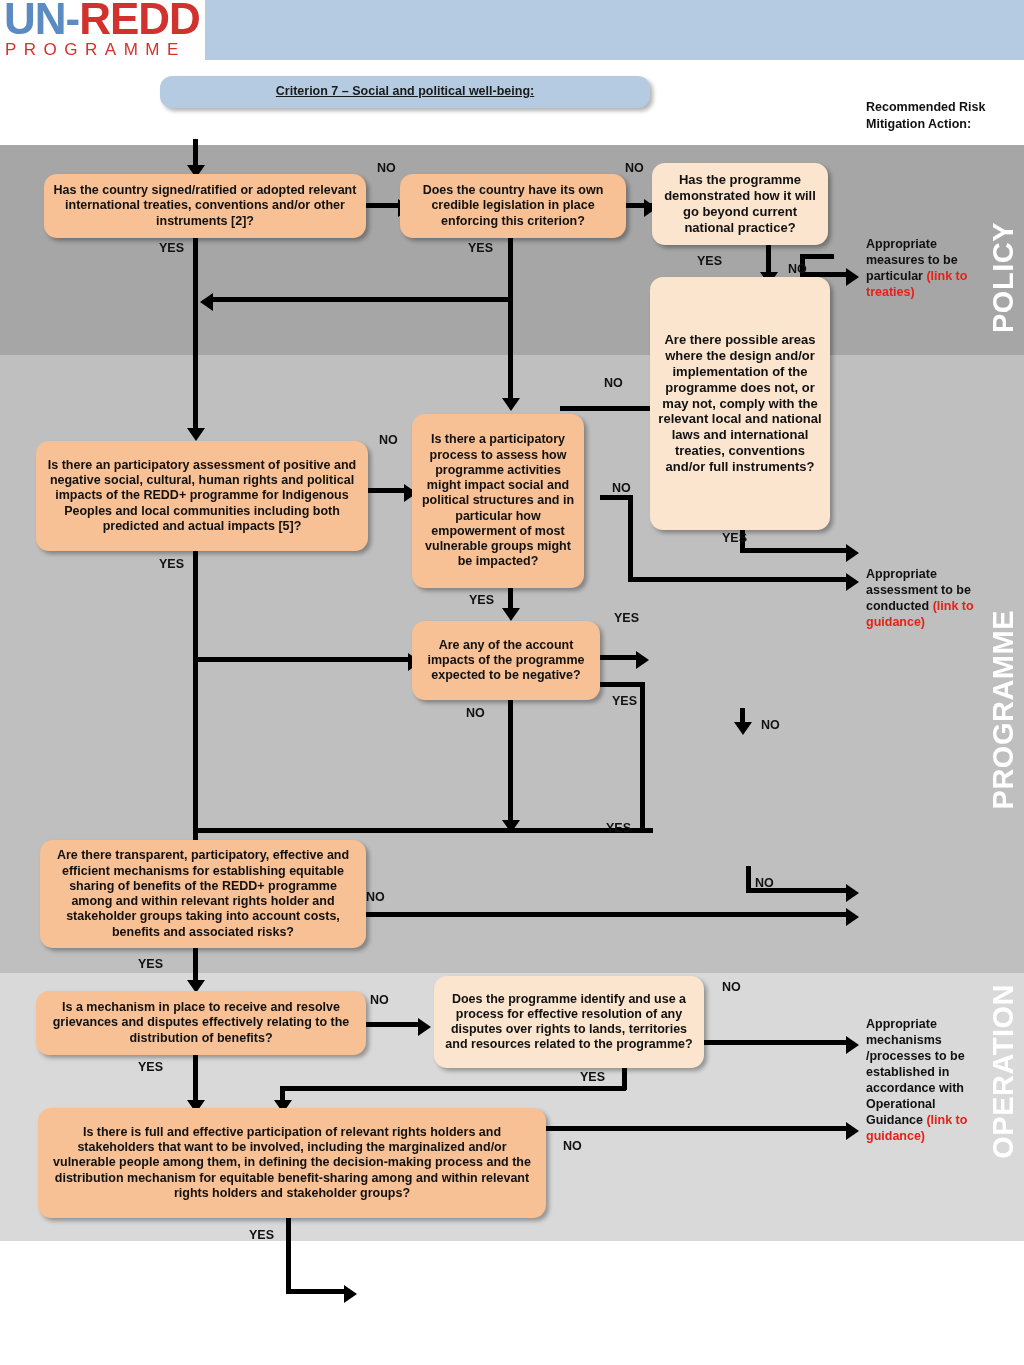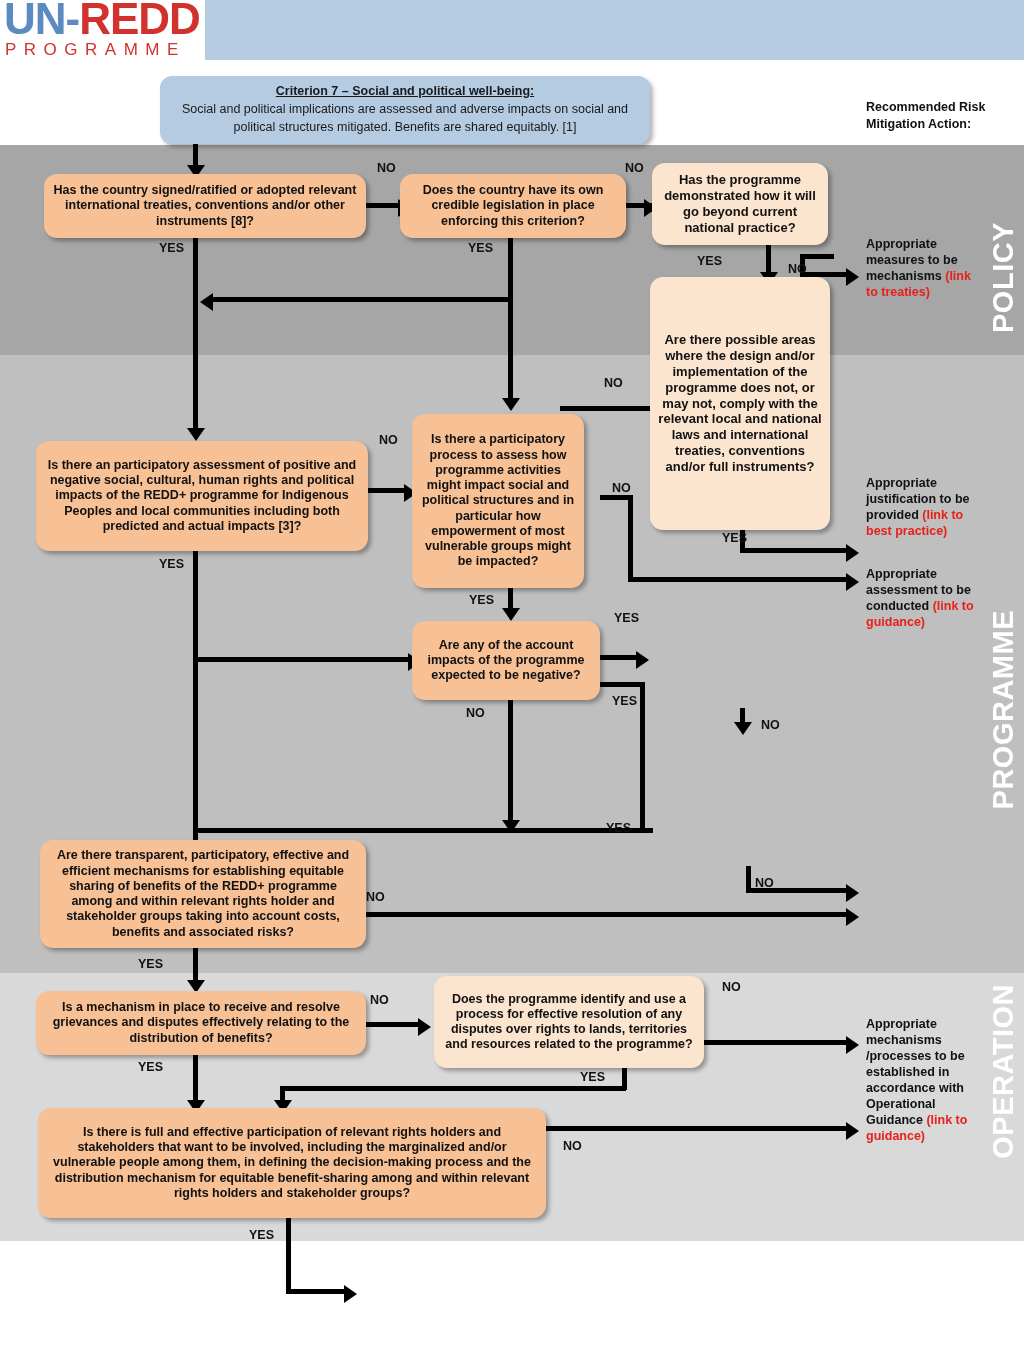--- a/index.html
+++ b/index.html
@@ -206,21 +206,20 @@
   <div class="header-band"></div>
   <div class="header-title">Principle 2 – Stakeholder livelihoods</div>
 
   <div class="logo-wrap">
     <div class="logo-un"><span>UN-</span><span class="logo-redd">REDD</span></div>
     <div class="logo-prog">PROGRAMME</div>
   </div>
 
   <div class="criterion-box">
     <div class="criterion-title">Criterion 7 – Social and political well-being:</div>
-    <div>Social and political implications are assessed and adverse impacts on social and political structures mitigated. Benefits are shared equitably. [1]</div>
   </div>
 
   <div class="rec-risk-label">Recommended Risk Mitigation Action:</div>
 
   <div class="vline" style="left:193px; top:139px; height:28px;"></div>
   <div class="arrow-d" style="left:187px; top:165px;"></div>
 
   <div class="hline" style="left:366px; top:203px; width:36px;"></div>
   <div class="arrow-r" style="left:398px; top:199px;"></div>
 
@@ -334,52 +333,49 @@
   <div class="edge-label" style="left:755px; top:876px;">NO</div>
   <div class="edge-label" style="left:366px; top:890px;">NO</div>
   <div class="edge-label" style="left:138px; top:957px;">YES</div>
   <div class="edge-label" style="left:370px; top:993px;">NO</div>
   <div class="edge-label" style="left:722px; top:980px;">NO</div>
   <div class="edge-label" style="left:138px; top:1060px;">YES</div>
   <div class="edge-label" style="left:580px; top:1070px;">YES</div>
   <div class="edge-label" style="left:563px; top:1139px;">NO</div>
   <div class="edge-label" style="left:249px; top:1228px;">YES</div>
 
-  <div class="node orange" style="left:44px; top:174px; width:322px; height:64px; font-size:12.5px;">Has the country signed/ratified or adopted relevant international treaties, conventions and/or other instruments [8]?</div>
+  <div class="node orange" style="left:44px; top:174px; width:322px; height:64px; font-size:12.5px;">Has the country signed/ratified or adopted relevant international treaties, conventions and/or other instruments [2]?</div>
 
   <div class="node orange" style="left:400px; top:174px; width:226px; height:64px; font-size:12.5px;">Does the country have its own credible legislation in place enforcing this criterion?</div>
 
   <div class="node cream" style="left:652px; top:163px; width:176px; height:82px; font-size:13px;">Has the programme demonstrated how it will go beyond current national practice?</div>
 
   <div class="node cream" style="left:650px; top:277px; width:180px; height:253px; font-size:13px;">Are there possible areas where the design and/or implementation of the programme does not, or may not, comply with the relevant local and national laws and international treaties, conventions and/or full instruments?</div>
 
-  <div class="node orange" style="left:36px; top:441px; width:332px; height:110px; font-size:12.5px;">Is there an participatory  assessment of positive and negative social, cultural, human rights and political impacts of the REDD+ programme for Indigenous Peoples and local communities including both predicted and actual impacts [3]?</div>
+  <div class="node orange" style="left:36px; top:441px; width:332px; height:110px; font-size:12.5px;">Is there an participatory  assessment of positive and negative social, cultural, human rights and political impacts of the REDD+ programme for Indigenous Peoples and local communities including both predicted and actual impacts [5]?</div>
 
   <div class="node orange" style="left:412px; top:414px; width:172px; height:174px; font-size:12.5px;">Is there a participatory process to assess how programme activities might impact social and political structures  and in particular how empowerment of most vulnerable groups might be impacted?</div>
 
   <div class="node orange" style="left:412px; top:621px; width:188px; height:79px; font-size:12.5px;">Are any of the account impacts of the programme expected to be negative?</div>
 
 
 
   <div class="node orange" style="left:40px; top:840px; width:326px; height:108px; font-size:12.5px;">Are there transparent, participatory, effective and efficient  mechanisms for establishing equitable sharing of benefits of the REDD+ programme among and within relevant rights holder and stakeholder groups taking into account costs, benefits and associated risks?</div>
 
   <div class="node orange" style="left:36px; top:991px; width:330px; height:64px; font-size:12.5px;">Is a mechanism in place to receive and resolve grievances and disputes effectively relating to the distribution of benefits?</div>
 
   <div class="node cream" style="left:434px; top:976px; width:270px; height:92px; font-size:12.5px;">Does the programme identify and use a process for effective resolution of any disputes over rights to lands, territories and resources related to the programme?</div>
 
   <div class="node orange" style="left:38px; top:1108px; width:508px; height:110px; font-size:12.5px;">Is there is full and effective participation  of relevant rights holders and stakeholders that want to be involved, including the marginalized and/or vulnerable people among them, in defining the decision-making process and the distribution mechanism for equitable benefit-sharing among and within relevant rights holders and stakeholder groups?</div>
 
 
   <div class="action" style="left:866px; top:236px;">
-    <span>Appropriate measures to be mechanisms </span><span class="lnk">(link to treaties)</span>
-  </div>
-
-  <div class="action" style="left:866px; top:475px;">
-    <span>Appropriate justification to be provided </span><span class="lnk">(link to best practice)</span>
-  </div>
+    <span>Appropriate measures to be particular </span><span class="lnk">(link to treaties)</span>
+  </div>
+
 
   <div class="action" style="left:866px; top:566px;">
     <span>Appropriate assessment to be conducted </span><span class="lnk">(link to guidance)</span>
   </div>
 
 
   <div class="action" style="left:866px; top:1016px;">
     <span>Appropriate mechanisms /processes  to be established in accordance with Operational Guidance </span><span class="lnk">(link to guidance)</span>
   </div>
 

